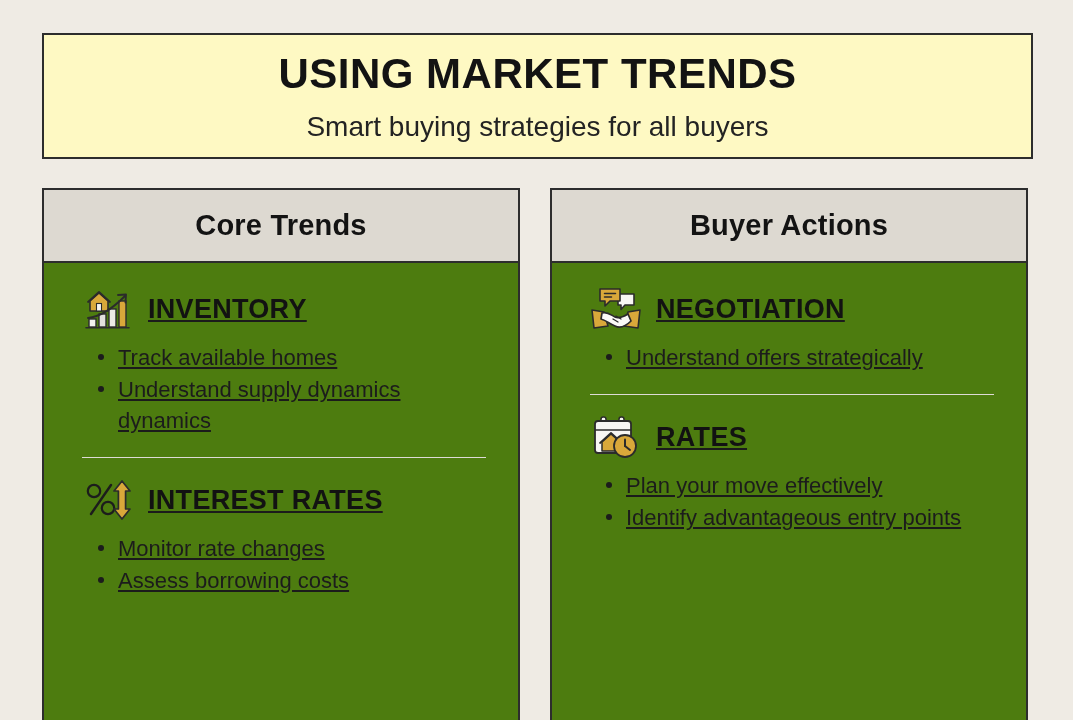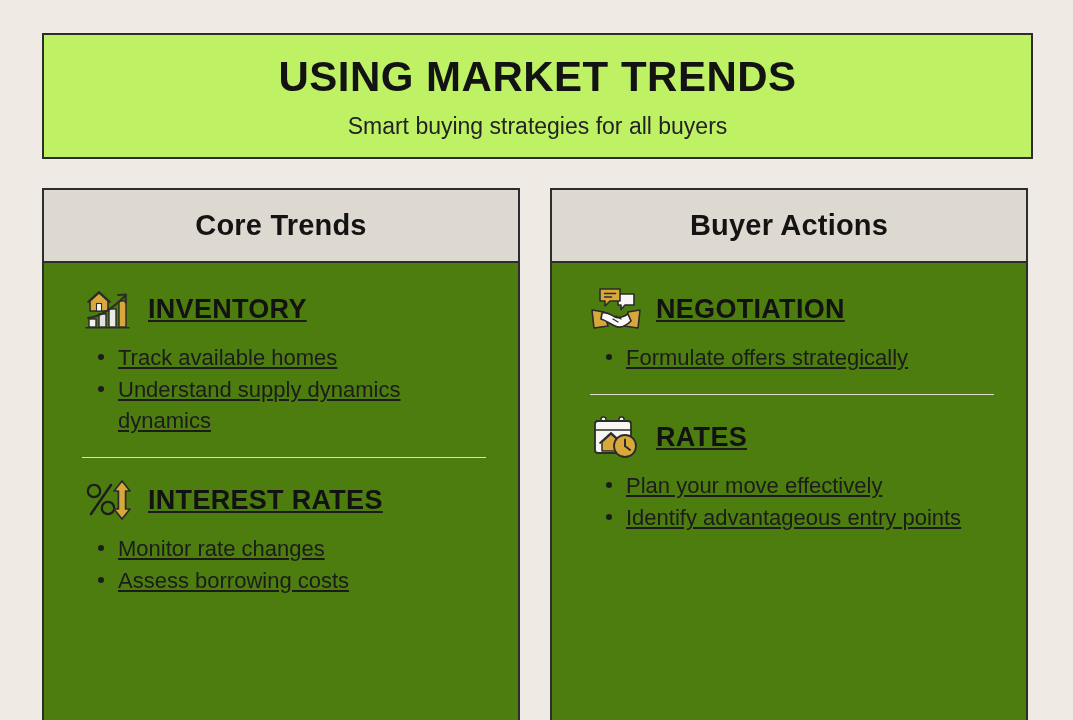--- a/index.html
+++ b/index.html
@@ -20,38 +20,38 @@
     height: 720px;
     box-sizing: border-box;
     padding: 33px 40px 34px 42px;
   }
 
   
   .header-card {
     box-sizing: border-box;
     width: 991px;
     height: 126px;
-    background: #bef264;
+    background: #fef9c3;
     border: 2px solid #2d2d2d;
     display: flex;
     flex-direction: column;
     align-items: center;
     justify-content: center;
     padding-top: 4px;
   }
   .header-title {
     font-size: 42px;
     font-weight: bold;
     letter-spacing: 0.5px;
     line-height: 1.05;
     text-align: center;
     color: #131313;
   }
   .header-subtitle {
-    font-size: 23px;
+    font-size: 28px;
     font-weight: normal;
     line-height: 1.2;
     margin-top: 14px;
     text-align: left;
     color: #232323;
   }
 
   
   .columns {
     display: flex;
@@ -230,21 +230,21 @@
                 <path d="M50 24 L38 26 L34 40 L48 42 Z" fill="#d9a83a" stroke="#2b2b2b" stroke-width="1.6" stroke-linejoin="round"></path>
 
                 <path d="M12 27 C17 25 21 29 25 31 C29 33 33 31 38 28 L41 35 C35 41 29 42 25 40 C20 38 15 34 11 33 Z" fill="#fbfaf8" stroke="#2b2b2b" stroke-width="1.7" stroke-linejoin="round"></path>
                 <path d="M23 33 L28 36" stroke="#2b2b2b" stroke-width="1.3" stroke-linecap="round"></path>
                 <path d="M26 30 L31 33" stroke="#2b2b2b" stroke-width="1.3" stroke-linecap="round"></path>
               </svg>
             </span>
             <span class="section-title">NEGOTIATION</span>
           </div>
           <ul class="bullets">
-            <li>Formulate offers strategically</li>
+            <li>Understand offers strategically</li>
           </ul>
         </div>
 
         <div class="divider"></div>
 
         <div class="section">
           <div class="section-head">
             <span class="section-icon">
               <svg viewBox="0 0 52 46" width="52" height="46">
 

